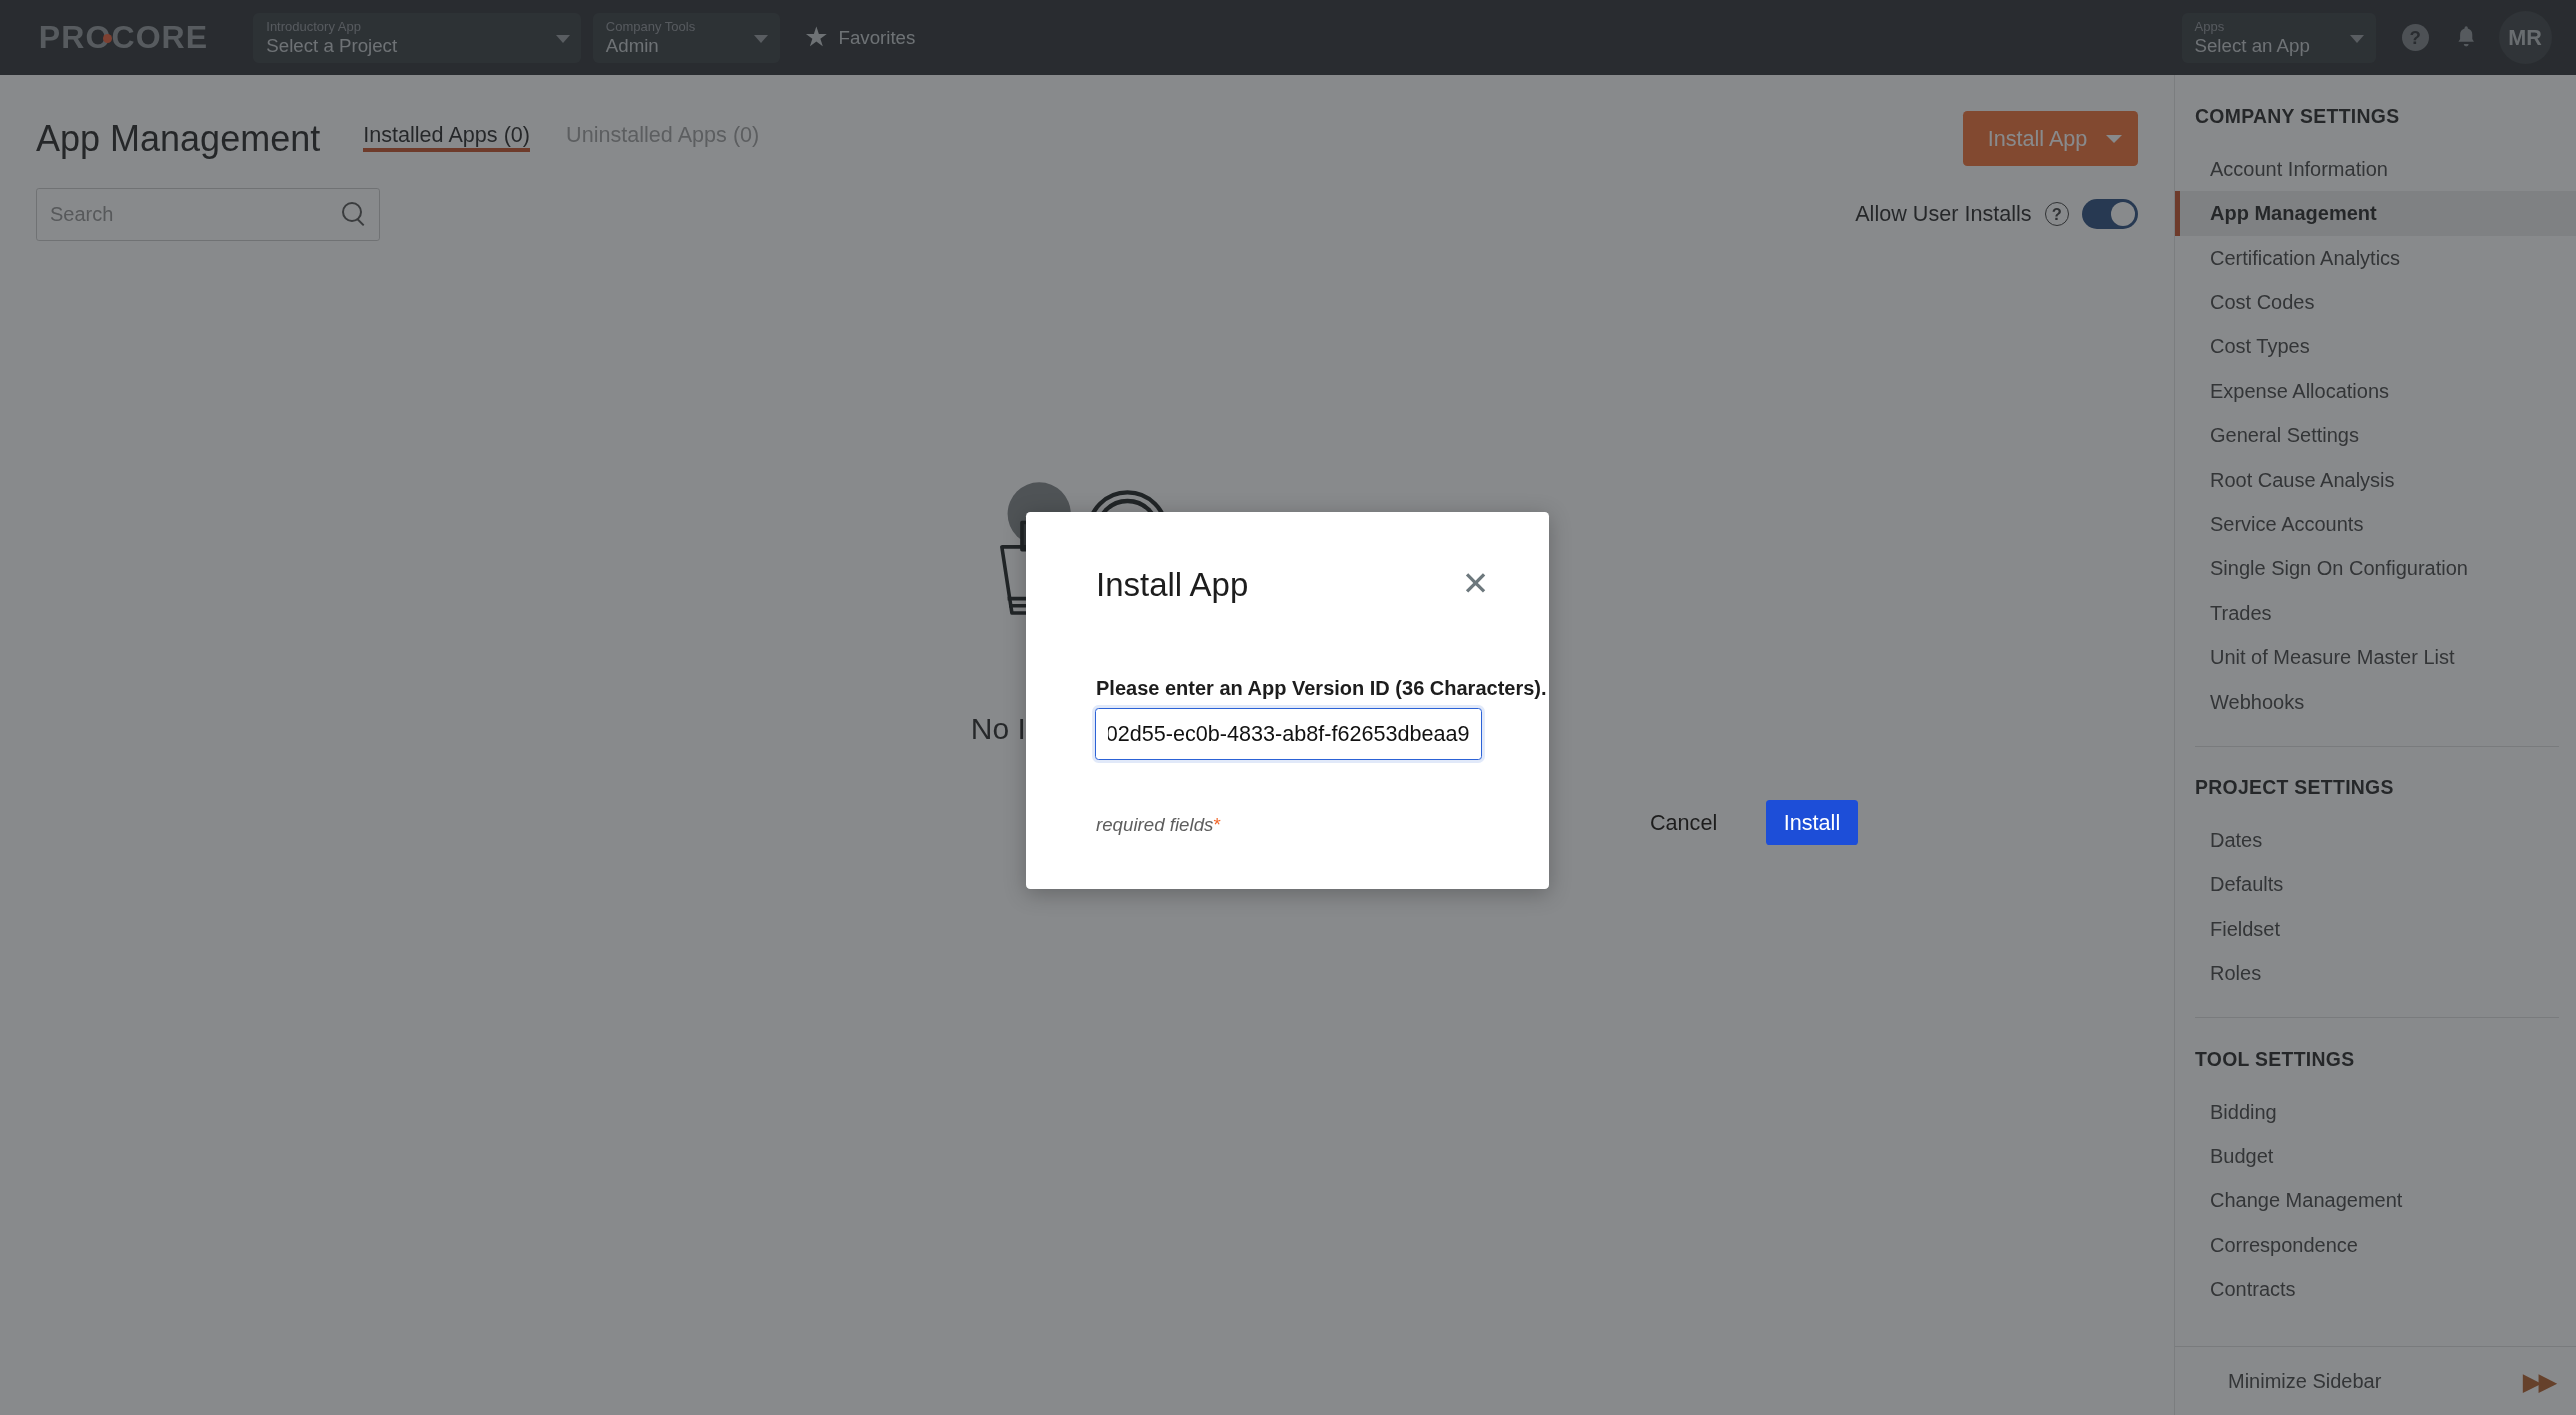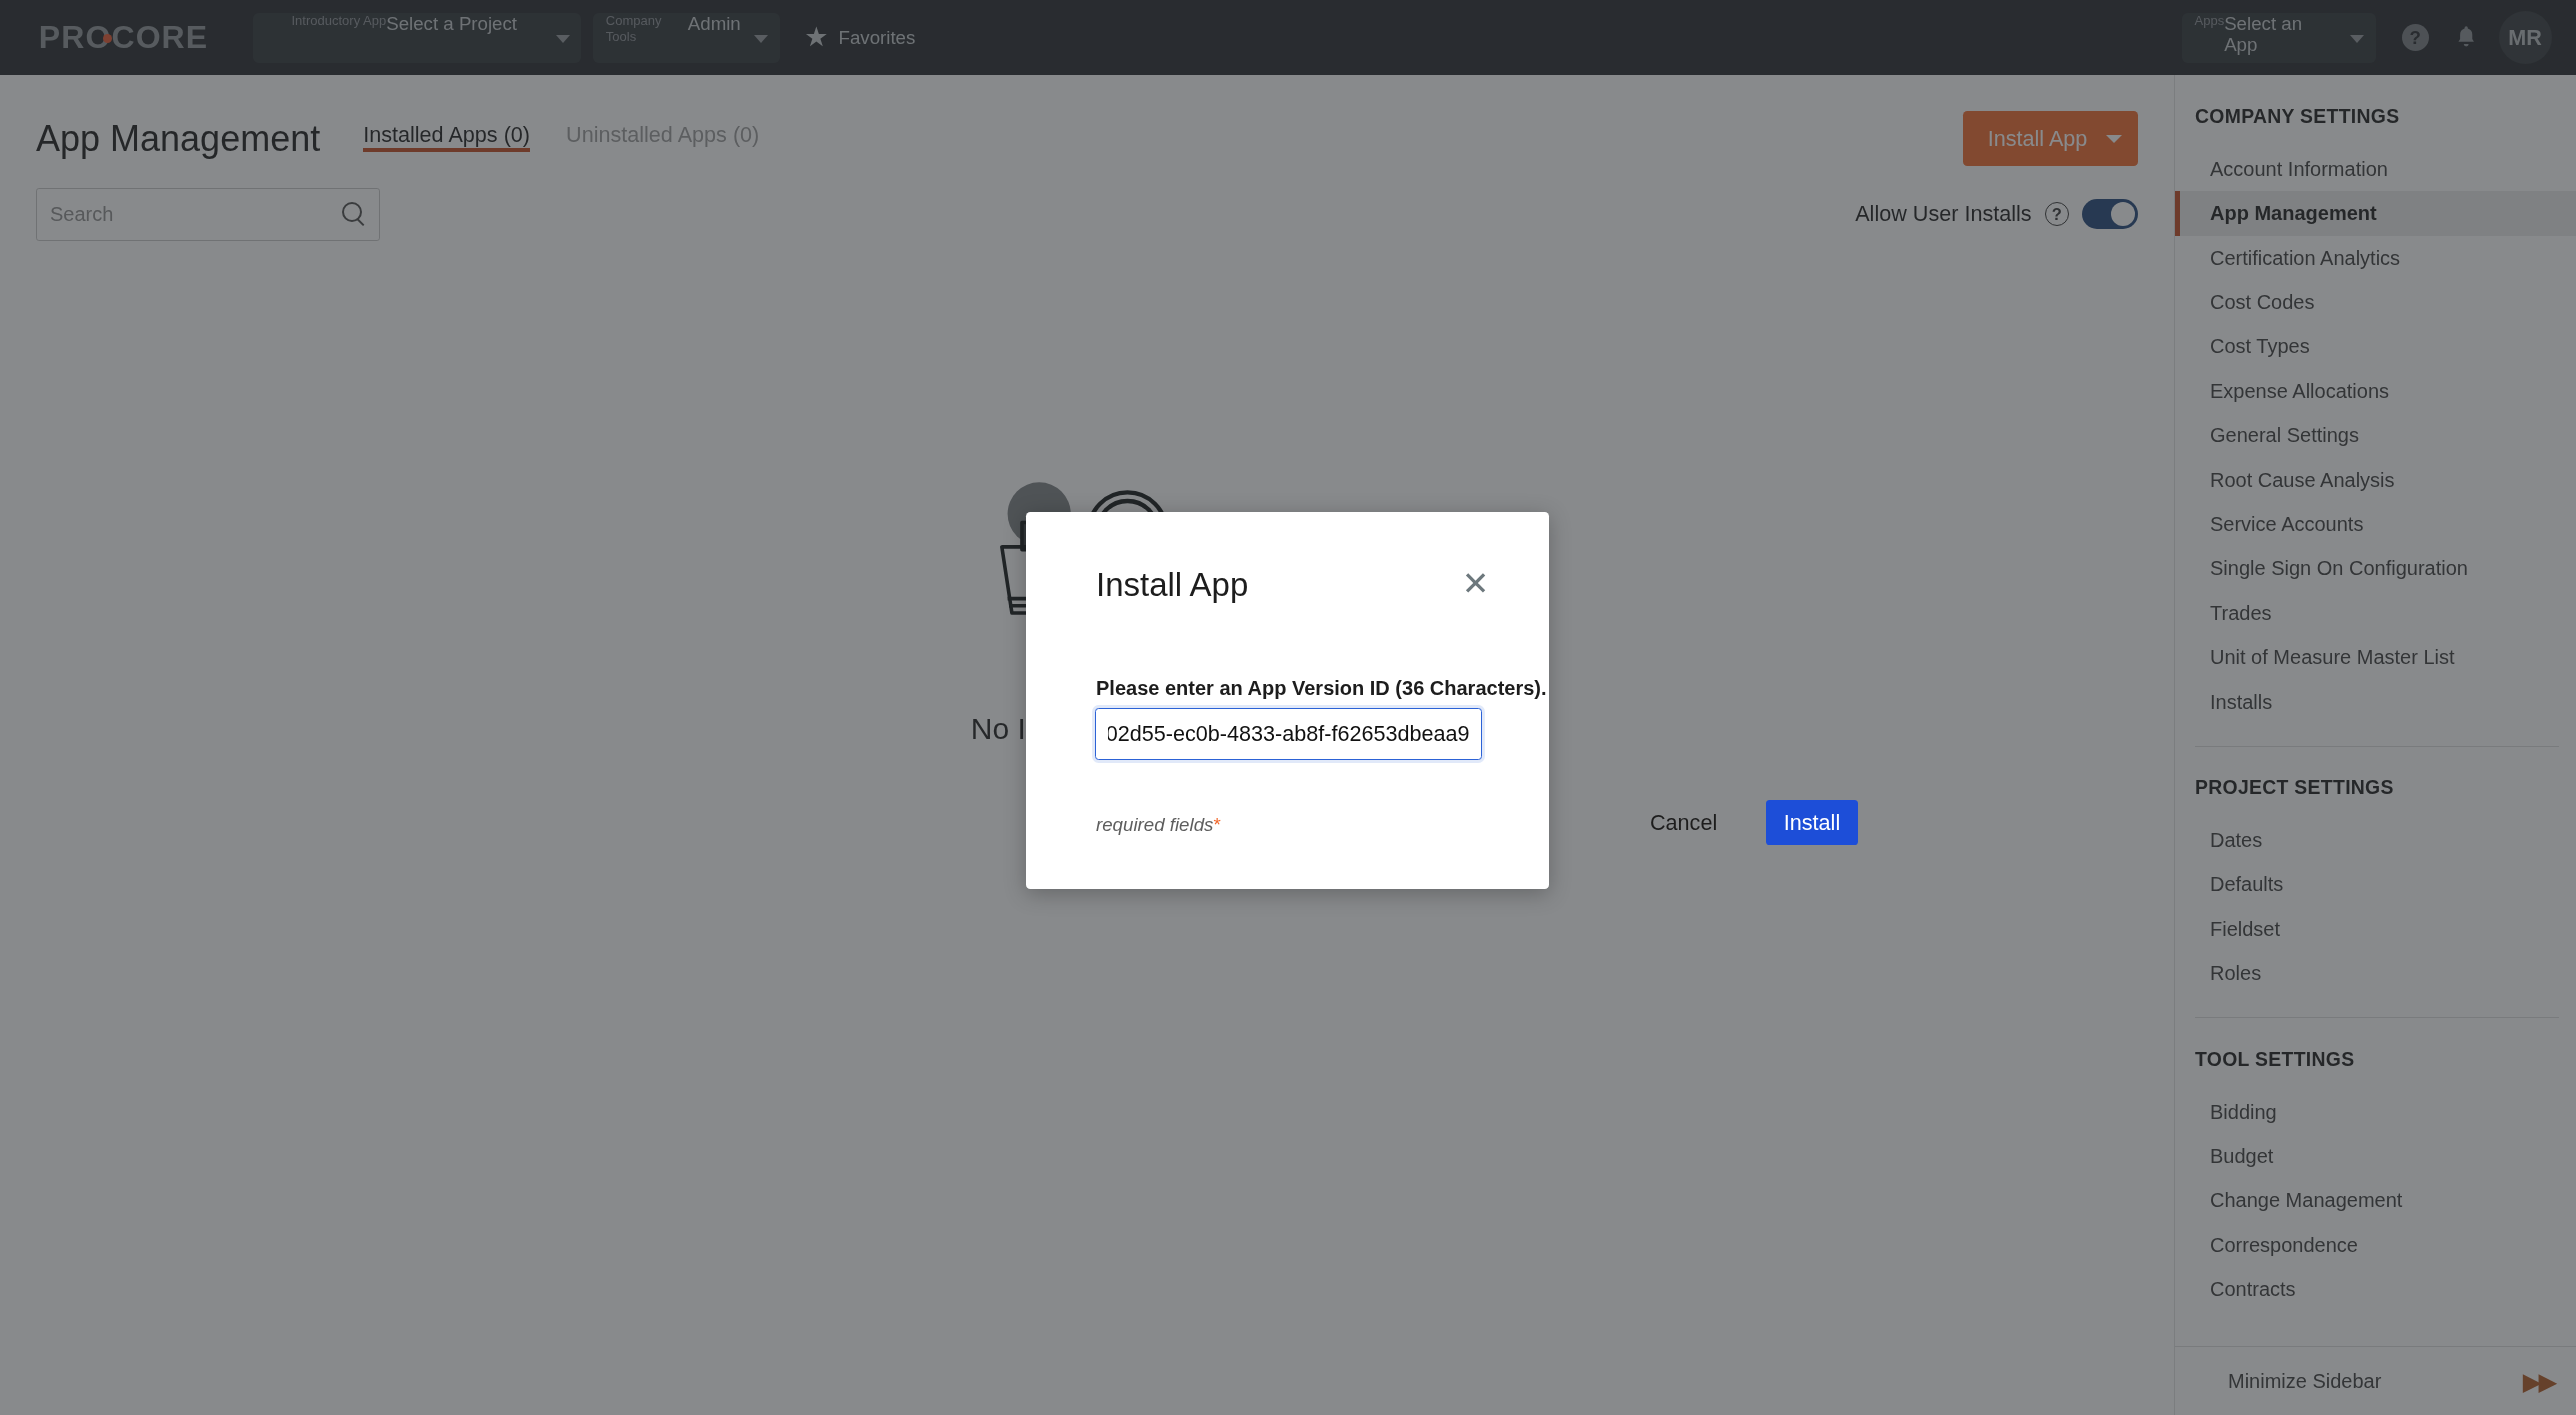--- a/index.html
+++ b/index.html
@@ -26,21 +26,21 @@
     letter-spacing: 1.1px; margin-left: 14.4px; margin-right: 45px;
     position: relative; font-family: "Liberation Sans", sans-serif;
   }
   .logo .dot {
     position: absolute; width: 9.3px; height: 9.3px; border-radius: 50%;
     background: #e8552c; left: 64px; top: 15px;
   }
 
   .nav-select {
     background: #2e3337; border-radius: 5.8px;
-    height: 50px; display: flex; flex-direction: row; justify-content: center;
+    height: 50px; display: flex; flex-direction: column; justify-content: center;
     padding: 0 39px 0 13px; position: relative; margin-right: 11.5px;
     cursor: pointer;
   }
   .nav-select .lbl { color: #8b9095; font-size: 13px; line-height: 16px; }
   .nav-select .val { color: #c2c7ca; font-size: 18.7px; line-height: 21.6px; }
   .nav-select .caret {
     position: absolute; right: 11.5px; top: 50%; margin-top: -2.9px;
     width: 0; height: 0; border-left: 7.2px solid transparent;
     border-right: 7.2px solid transparent; border-top: 8px solid #93989c;
   }
@@ -325,21 +325,21 @@
         <div class="sb-item">Certification Analytics</div>
         <div class="sb-item">Cost Codes</div>
         <div class="sb-item">Cost Types</div>
         <div class="sb-item">Expense Allocations</div>
         <div class="sb-item">General Settings</div>
         <div class="sb-item">Root Cause Analysis</div>
         <div class="sb-item">Service Accounts</div>
         <div class="sb-item">Single Sign On Configuration</div>
         <div class="sb-item">Trades</div>
         <div class="sb-item">Unit of Measure Master List</div>
-        <div class="sb-item">Installs</div>
+        <div class="sb-item">Webhooks</div>
 
         <div class="sb-sep"></div>
 
         <div class="sb-group-title">PROJECT SETTINGS</div>
         <div class="sb-item">Dates</div>
         <div class="sb-item">Defaults</div>
         <div class="sb-item">Fieldset</div>
         <div class="sb-item">Roles</div>
 
         <div class="sb-sep"></div>

